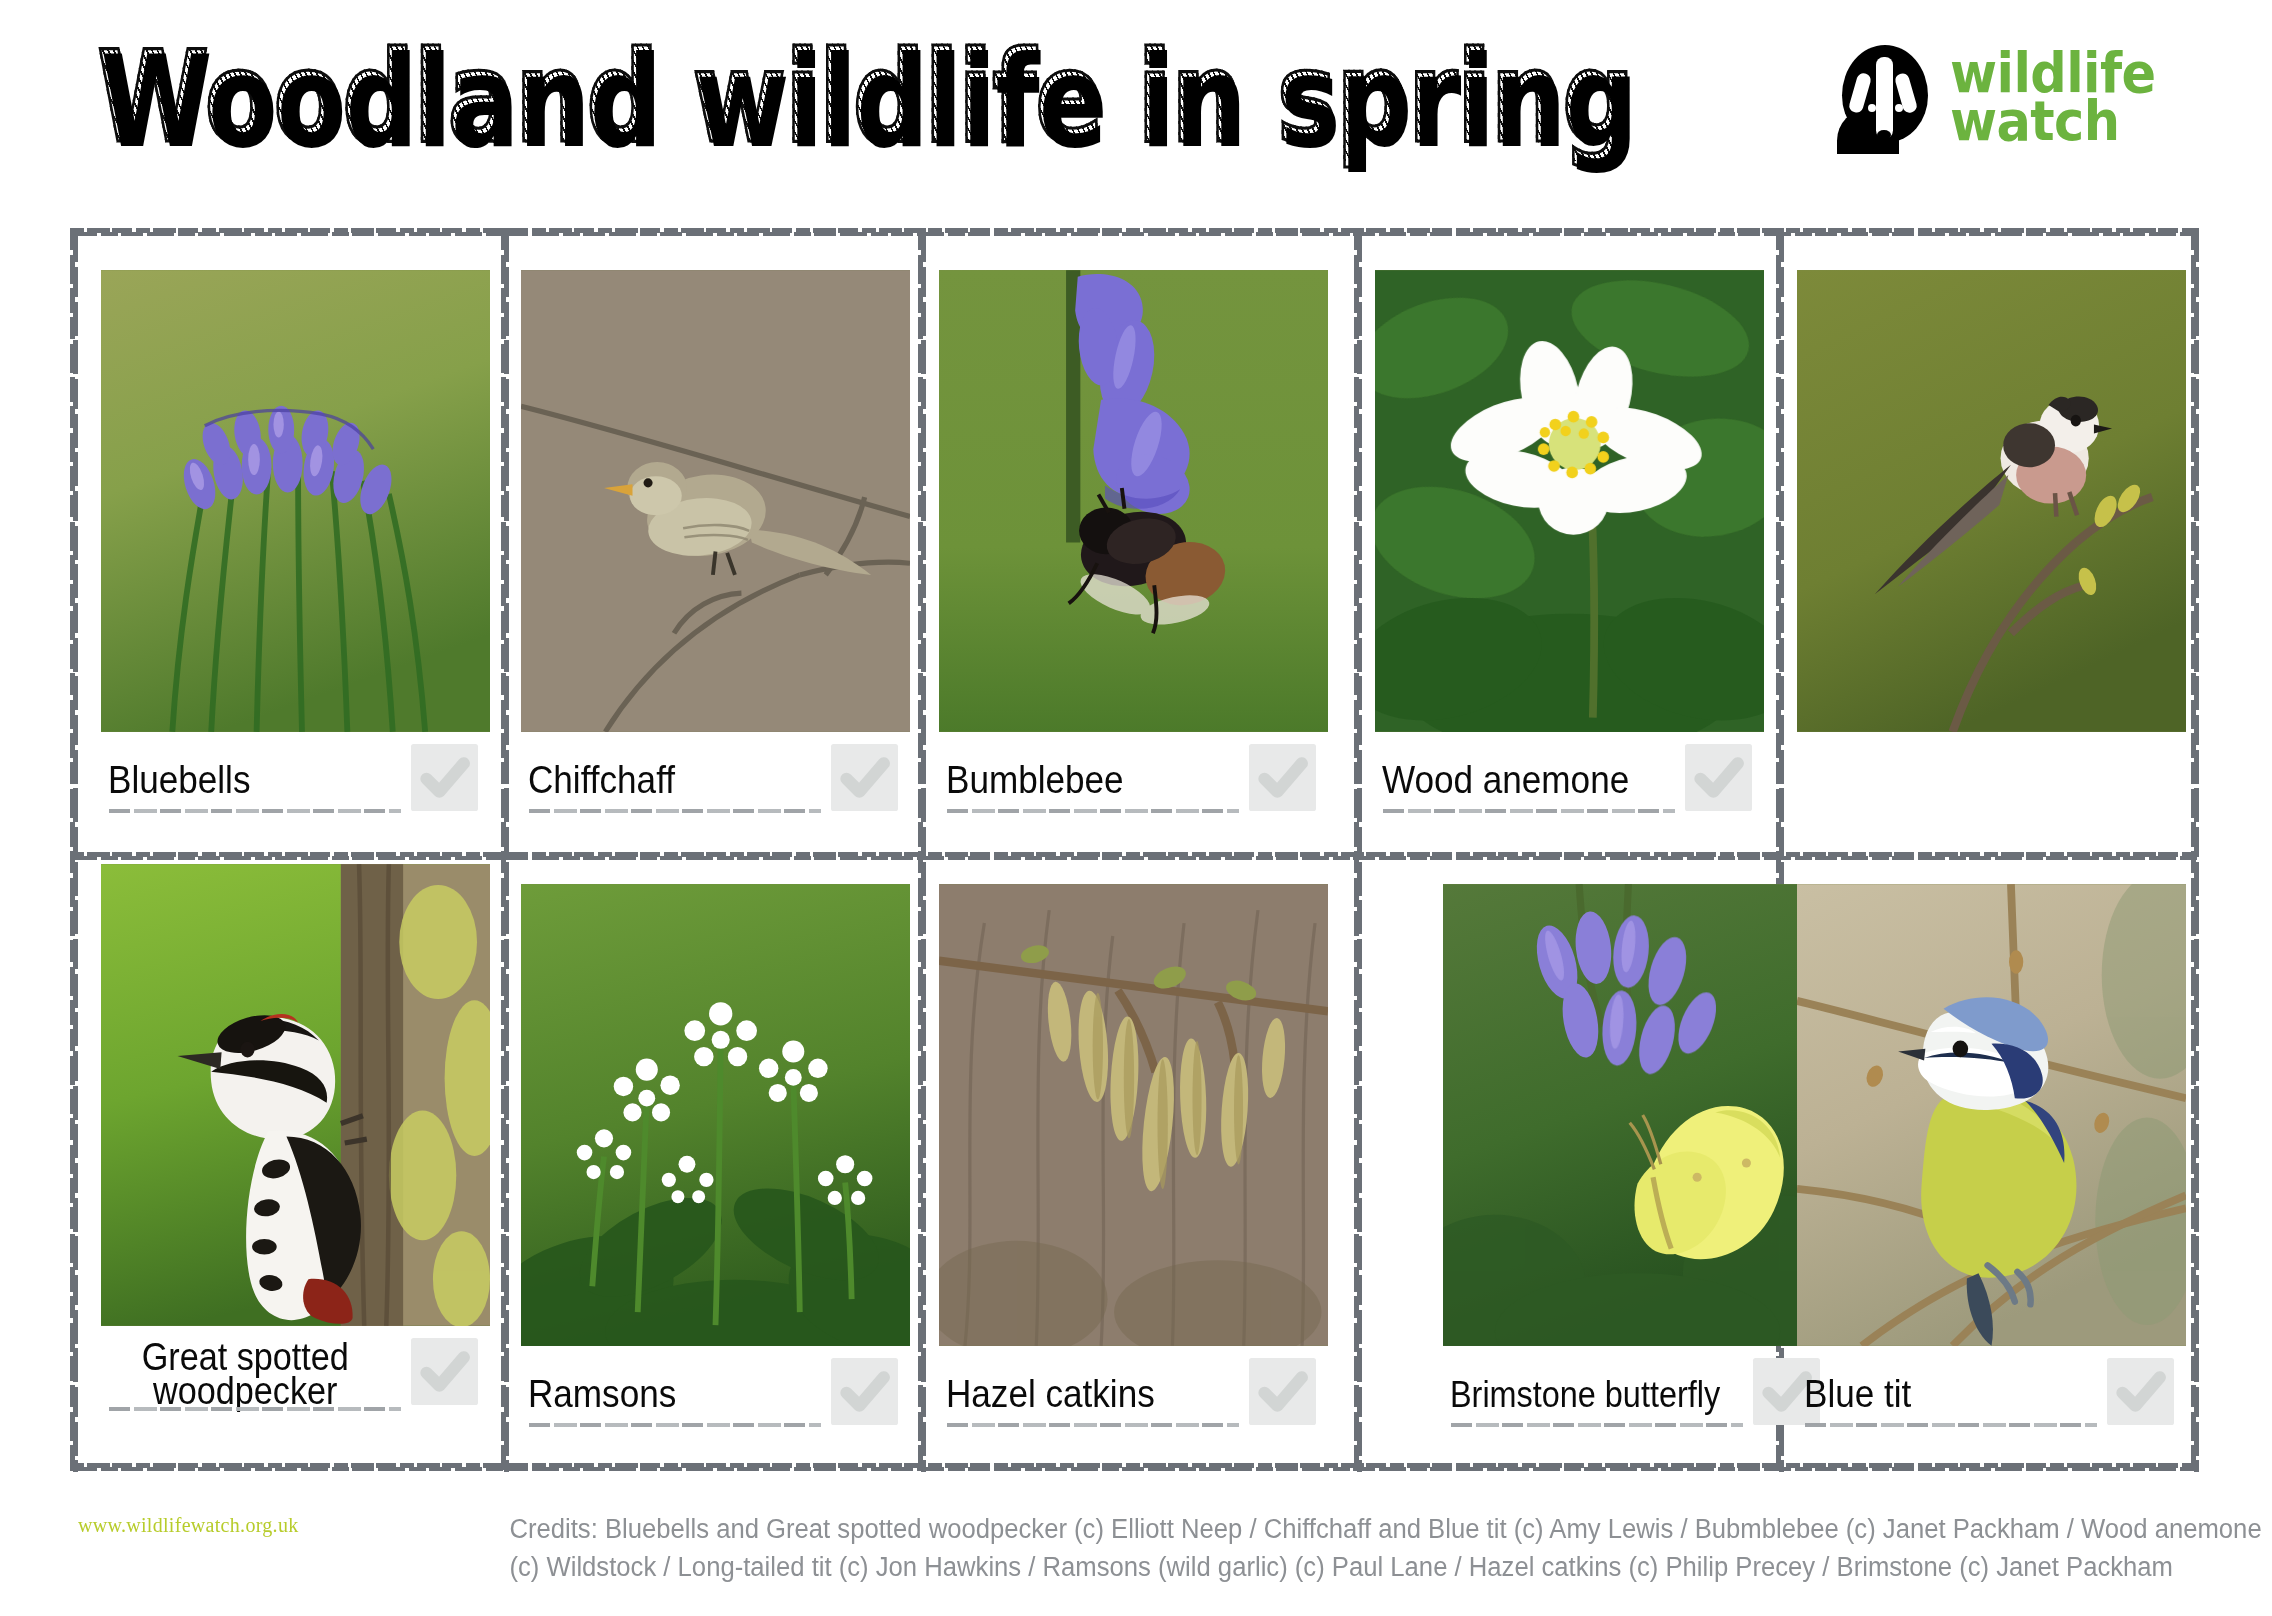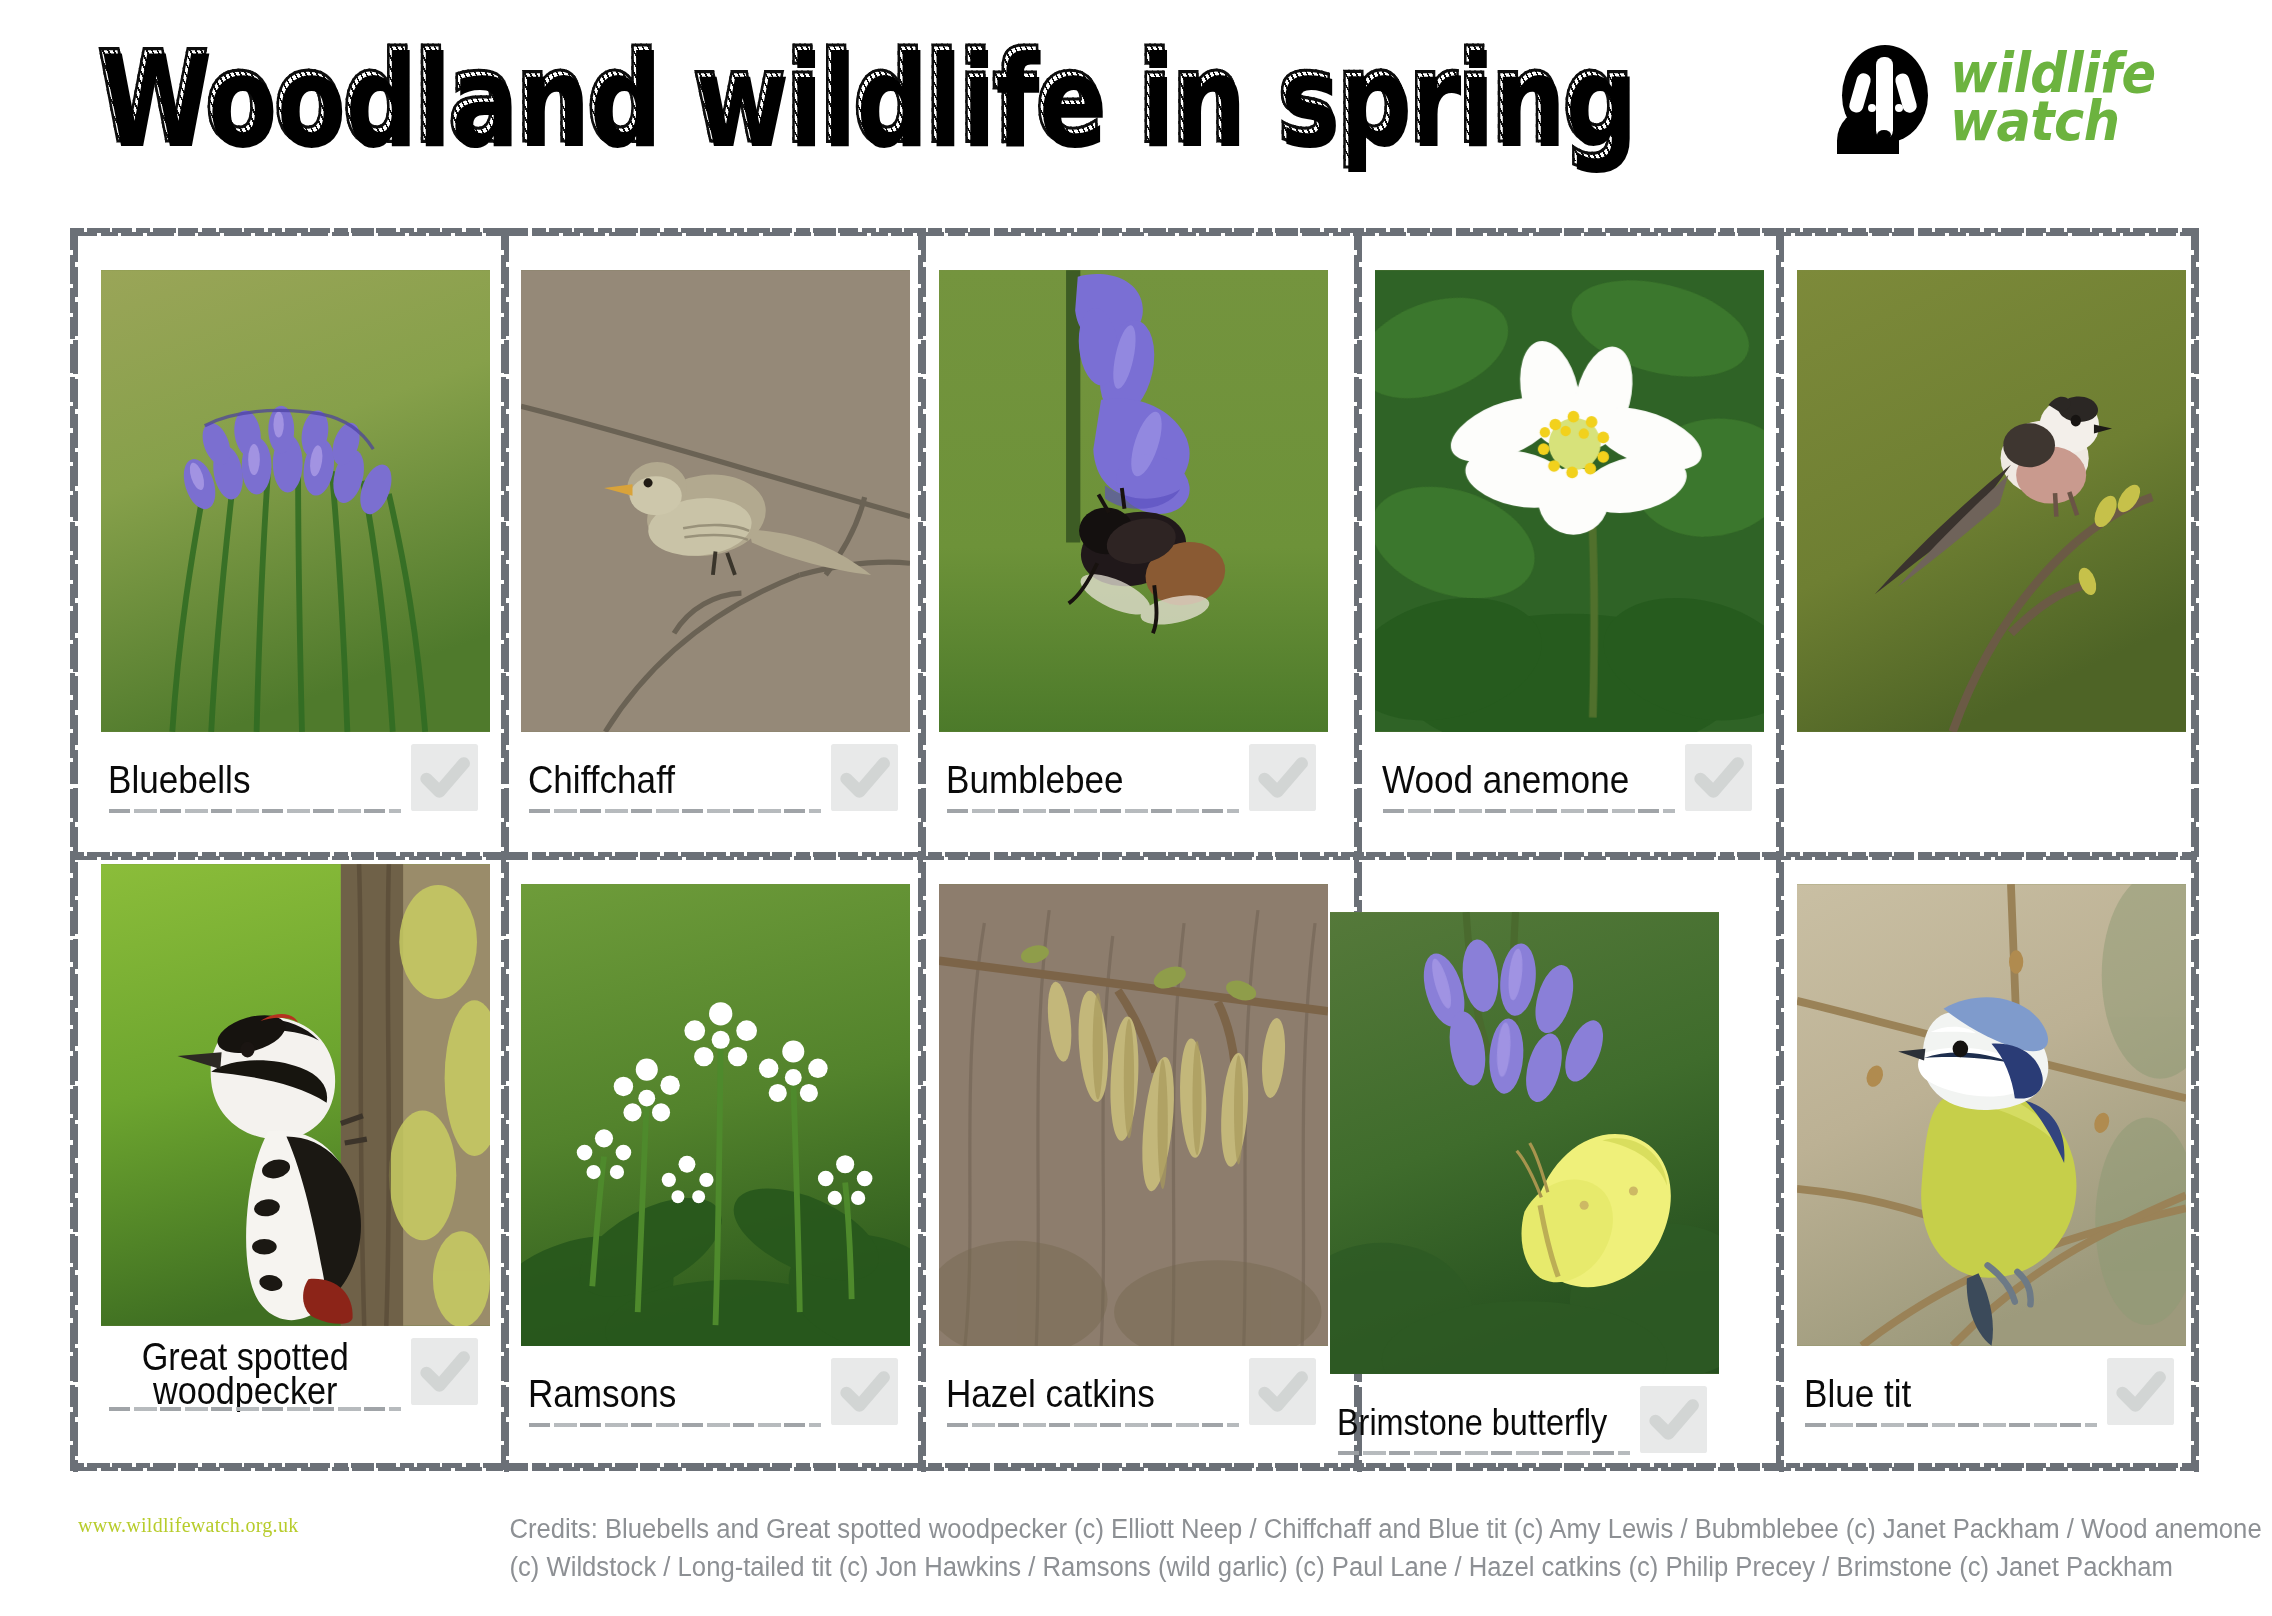--- a/index.html
+++ b/index.html
@@ -65,21 +65,20 @@
   
   .logo {
     position: absolute;
     right: 34px;
     top: 36px;
     width: 402px;
     height: 123px;
     display: flex;
     align-items: center;
     gap: 17px;
-    font-style: italic;
   }
   .badger-mark {
     position: relative;
     width: 96px;
     height: 112px;
     flex: 0 0 96px;
   }
   .badger-mark .disc {
     position: absolute;
     left: 5.2px; top: 3.9px;
@@ -786,21 +785,21 @@
         <div class="caption-label">Hazel catkins</div>
         <div class="cap-rule"></div>
         <div class="checkbox">
           <svg width="67" height="67" viewBox="0 0 104 104">
               <path d="M24 54 L44 74 L82 30" stroke="#d2d5d4" stroke-width="19" fill="none" stroke-linecap="round" stroke-linejoin="round"></path>
             </svg>
         </div>
       </div>
     </div>
 
-    <div class="cell" style="left:1260px; top:656px;margin-top:28px;">
+    <div class="cell" style="left:1373px; top:656px;">
       <div class="thumb">
         <svg width="389" height="462" viewBox="0 0 600 712">
           <defs>
             <linearGradient id="brBg" x1="0" y1="0" x2="0.3" y2="1">
               <stop offset="0%" stop-color="#55793a"></stop>
                 <stop offset="55%" stop-color="#3f6c2c"></stop>
               <stop offset="100%" stop-color="#26501f"></stop>
             </linearGradient>
           </defs>
           <rect width="600" height="712" fill="url(#brBg)"></rect>

